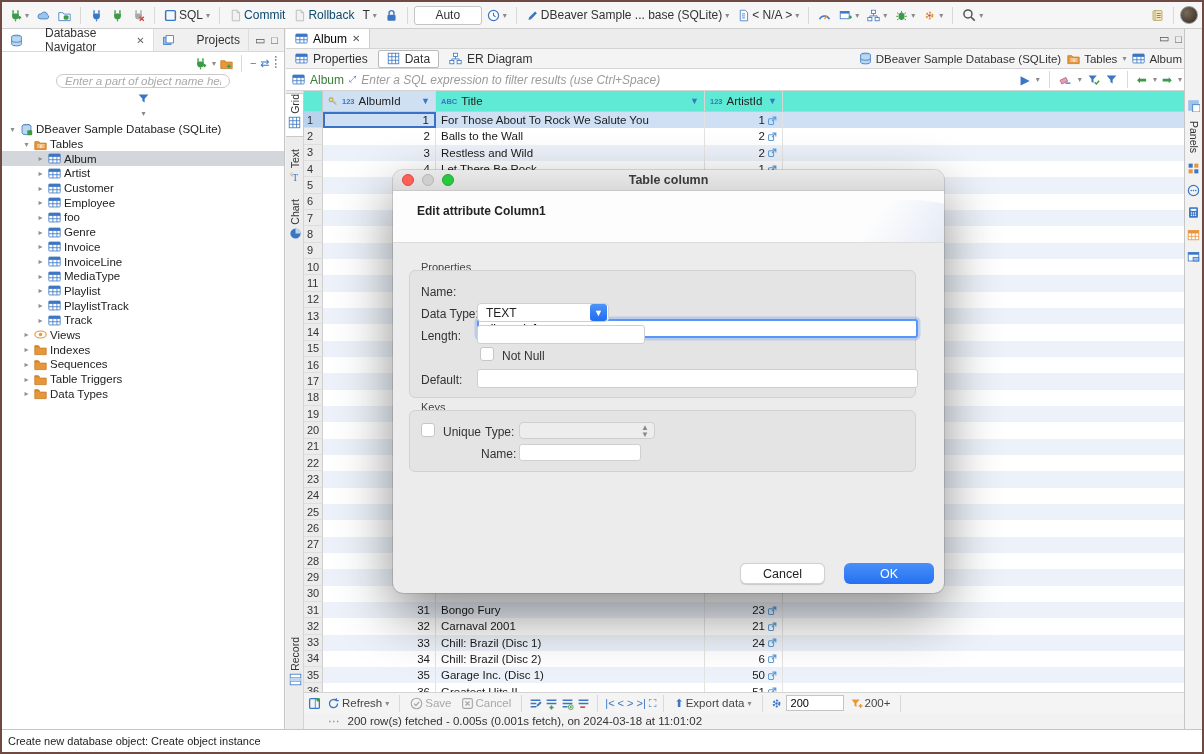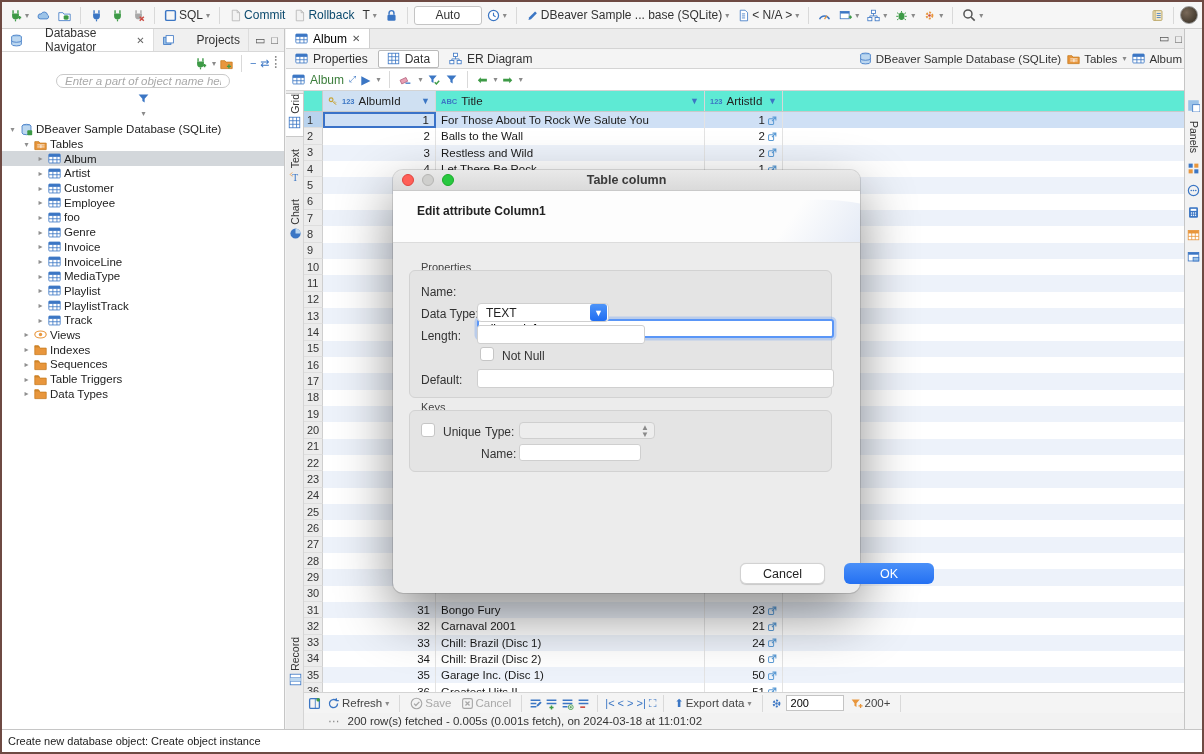--- a/index.html
+++ b/index.html
@@ -83,21 +83,21 @@
   #rightrail { position:absolute; right:0; top:27px; width:18px; height:700px; background:#f2f2f2; border-left:1px solid #c6c6c6; display:flex; flex-direction:column; align-items:center; padding-top:70px; gap:9px; }
   .railtext { writing-mode:vertical-rl; font-size:10.5px; color:#333; }
 
   
   #statusbar { position:absolute; left:0; top:727px; width:1200px; height:23px; background:#fff; border-top:1px solid #c6c6c6; display:flex; align-items:center; font-size:11px; color:#222; padding:0 6px; }
   .sright { margin-left:auto; display:flex; align-items:center; gap:8px; }
   .redbadge { width:7px; height:11px; border-radius:2px; background:#d9534f; border:1px solid #b94a48; }
   .progress { width:150px; height:8px; border-radius:4px; background:#e9e9e9; border:1px solid #dcdcdc; }
 
   
-  #dialog { position:absolute; left:391px; top:168px; width:467px; height:423px; border-radius:10px; background:#ececec; box-shadow:0 22px 55px rgba(0,0,0,.45), 0 0 0 1px rgba(0,0,0,.12); font-size:12px; color:#222; }
+  #dialog { position:absolute; left:391px; top:168px; width:551px; height:423px; border-radius:10px; background:#ececec; box-shadow:0 22px 55px rgba(0,0,0,.45), 0 0 0 1px rgba(0,0,0,.12); font-size:12px; color:#222; }
   .dlg-titlebar { height:21px; border-radius:10px 10px 0 0; background:linear-gradient(#e9e9e9,#dadada); border-bottom:1px solid #c9c9c9; display:flex; align-items:center; padding:0 9px; position:relative; }
   .lights { display:flex; gap:8px; }
   .light { width:12px; height:12px; border-radius:50%; }
   .dlg-title { position:absolute; left:0; right:0; text-align:center; font-weight:bold; font-size:12.5px; color:#3a3a3a; }
   .dlg-head { position:relative; height:52px; background:#fdfdfd; overflow:hidden; border-bottom:1px solid #dcdcdc; }
   .dlg-head::after { content:''; position:absolute; right:-70px; top:12px; width:300px; height:150px; border-radius:50%; background:linear-gradient(135deg, rgba(190,205,235,0) 42%, rgba(168,189,228,.75)); transform:rotate(-10deg); }
   .dlg-heading { position:absolute; left:24px; top:13px; font-weight:bold; font-size:12px; }
   .grouplabel { position:absolute; font-size:11px; color:#444; }
   .groupbox { position:absolute; left:16px; right:28px; background:#e4e4e4; border:1px solid #d2d2d2; border-radius:6px; }
   .flabel { position:absolute; font-size:12px; color:#333; }
@@ -672,20 +672,21 @@
     <div class="filterrow">
       <span class="ic">
           <svg width="13" height="13" viewBox="0 0 16 16">
             <rect x="1" y="2.5" width="14" height="11" rx="1" fill="#fff" stroke="#3b76c4"></rect>
             <rect x="1" y="2.5" width="14" height="3.5" fill="#3b76c4"></rect>
             <path d="M6 6v7.5M11 6v7.5M1 9.5h14" stroke="#3b76c4" fill="none"></path>
           </svg>
         </span>
       <span class="greenlbl">Album</span>
       <span class="glyph" style="font-size:9px">⤢</span>
+      <input placeholder="Enter a SQL expression to filter results (use Ctrl+Space)" style="">
       <span class="ficons">
         <span>▶</span>
           <span class="dd">▾</span>
         <span class="vsep"></span>
         <span class="ic">
             <svg width="13" height="13" viewBox="0 0 16 16">
               <rect x="2" y="7" width="8" height="5" transform="rotate(-25 6 9.5)" fill="#e8a0b4" stroke="#b86c86"></rect>
               <path d="M8 12.5h6" stroke="#3b76c4" stroke-width="1.6"></path>
             </svg>
           </span>

